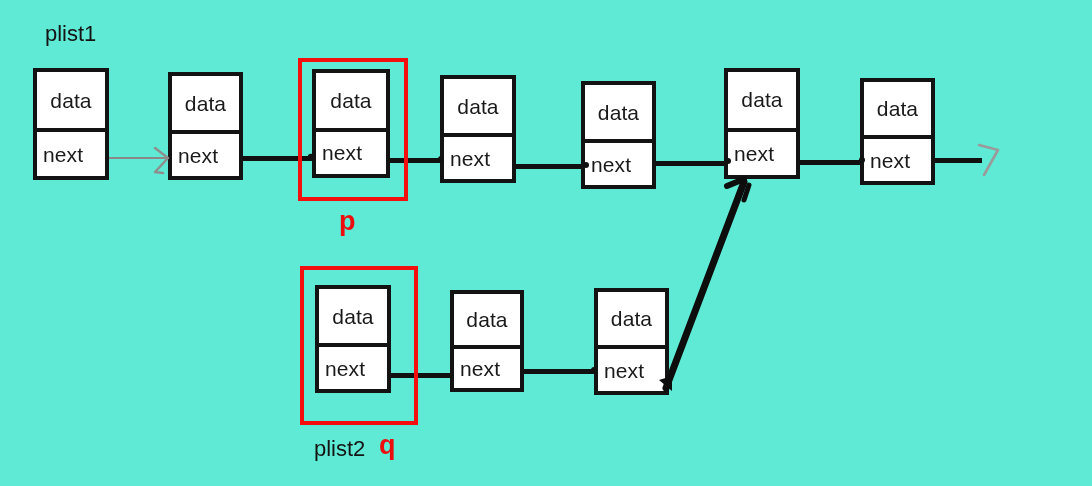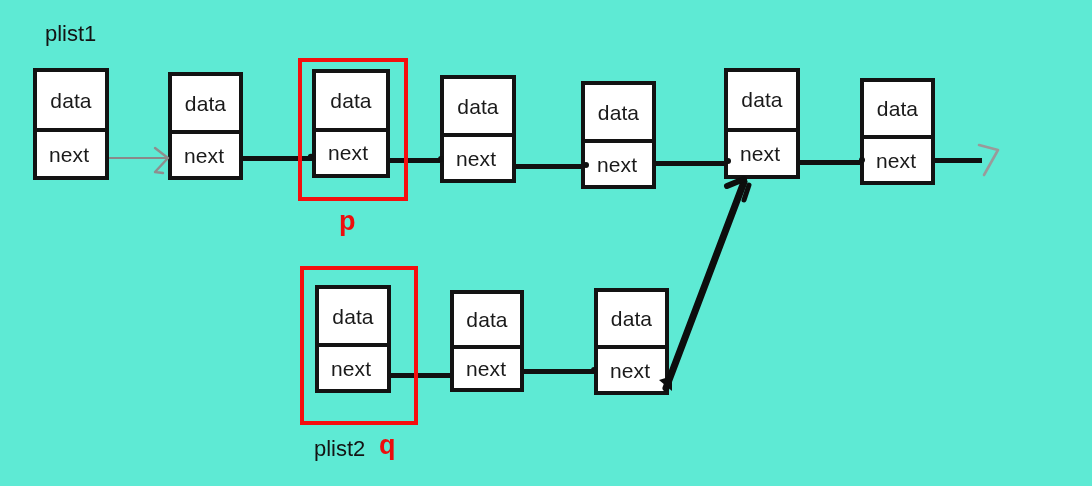--- a/index.html
+++ b/index.html
@@ -44,21 +44,21 @@
   }
   .node .cell.data {
     flex: 0 0 58%;
     border-bottom: 4px solid #131313;
     justify-content: center;
     padding-left: 0;
   }
   .node .cell.next {
     flex: 1 1 auto;
     justify-content: flex-start;
-    padding-left: 12px;
+    padding-left: 6px;
   }
 
   
   .conn {
     position: absolute;
     background: #111111;
     height: 5px;
     z-index: 4;
   }
   .conn.thin {

